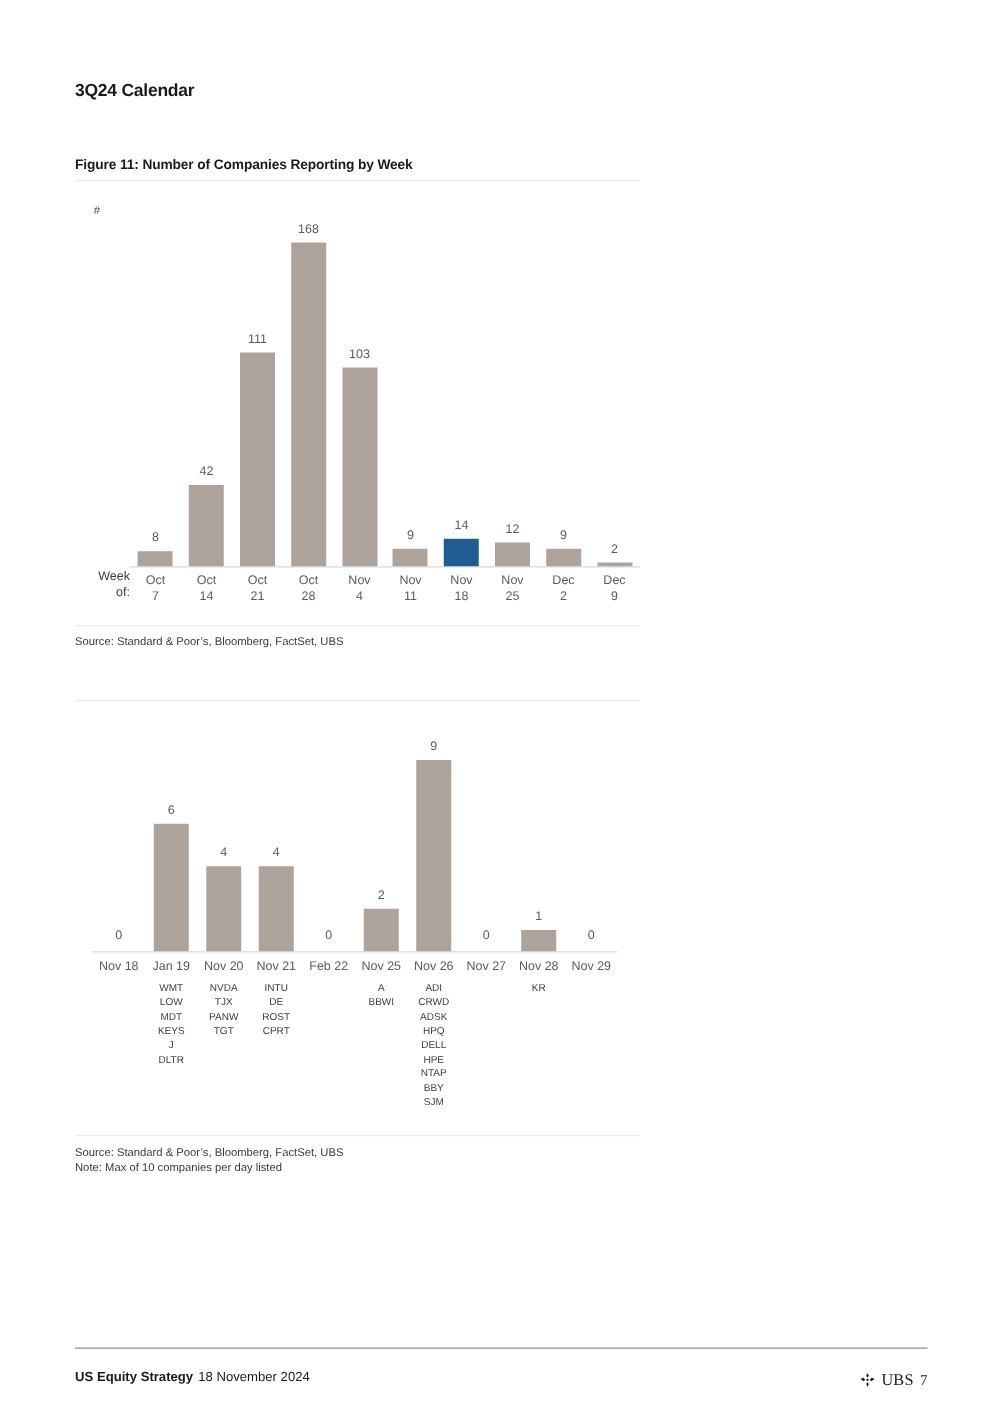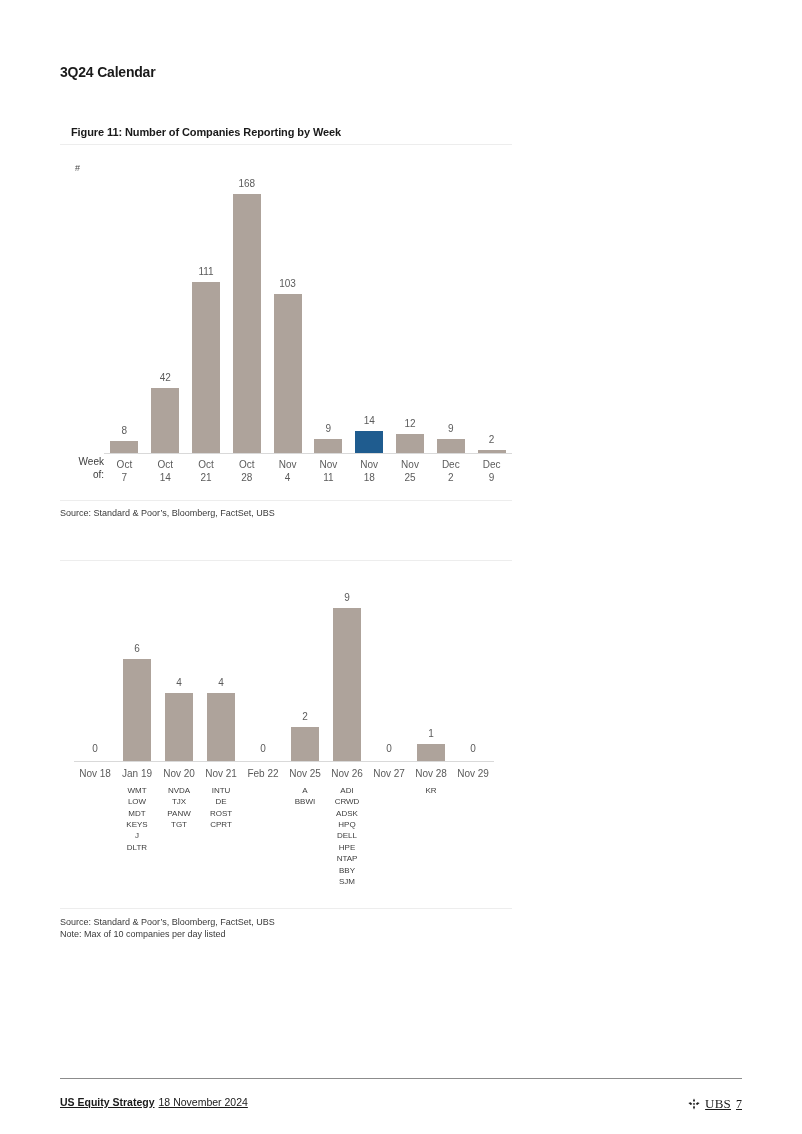--- a/index.html
+++ b/index.html
@@ -37,21 +37,20 @@
   .figure {
     position: absolute;
     left: 60px;
   }
   .fig-title {
     font-size: 11px;
     font-weight: bold;
     color: #1a1a1a;
     letter-spacing: -0.1px;
     white-space: nowrap;
-    margin-left: 11px;
   }
   .fig-rule {
     width: 452px;
     height: 1px;
     background: #ededed;
     margin-top: 6px;
   }
   .fig-rule-bottom {
     width: 452px;
     height: 1px;
@@ -121,21 +120,20 @@
     top: 1078px;
     width: 682px;
     height: 1px;
     background: #8c8c8c;
   }
   .footer {
     position: absolute;
     top: 1096px;
     font-size: 10.5px;
     color: #1a1a1a;
-    text-decoration: underline;
   }
   .footer-left { left: 60px; }
   .footer-left .dept { font-weight: bold; }
   .footer-left .date { font-weight: normal; margin-left: 4px; }
   .footer-right {
     right: 60px;
     display: flex;
     align-items: baseline;
     gap: 5px;
   }

